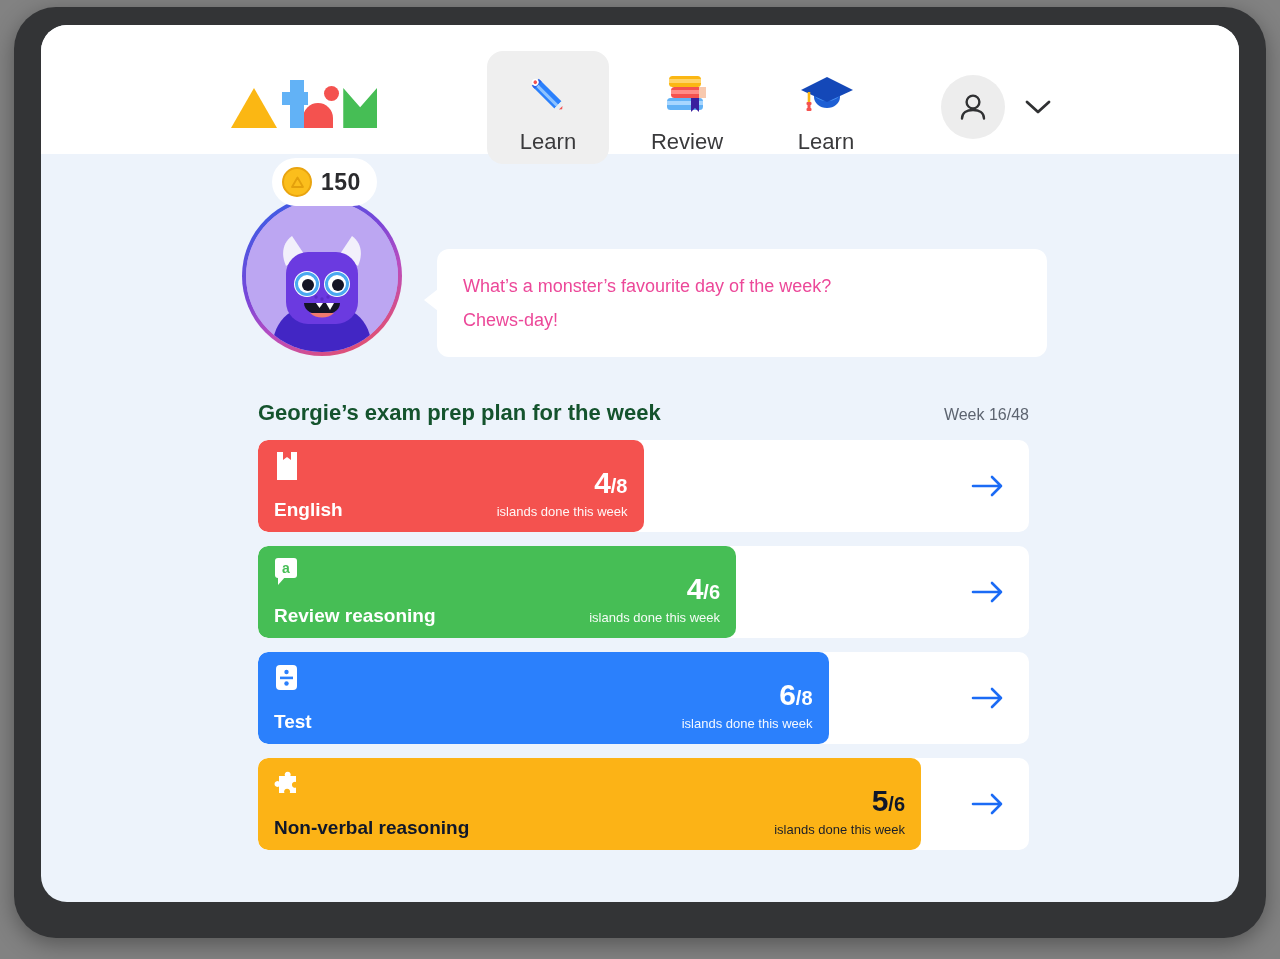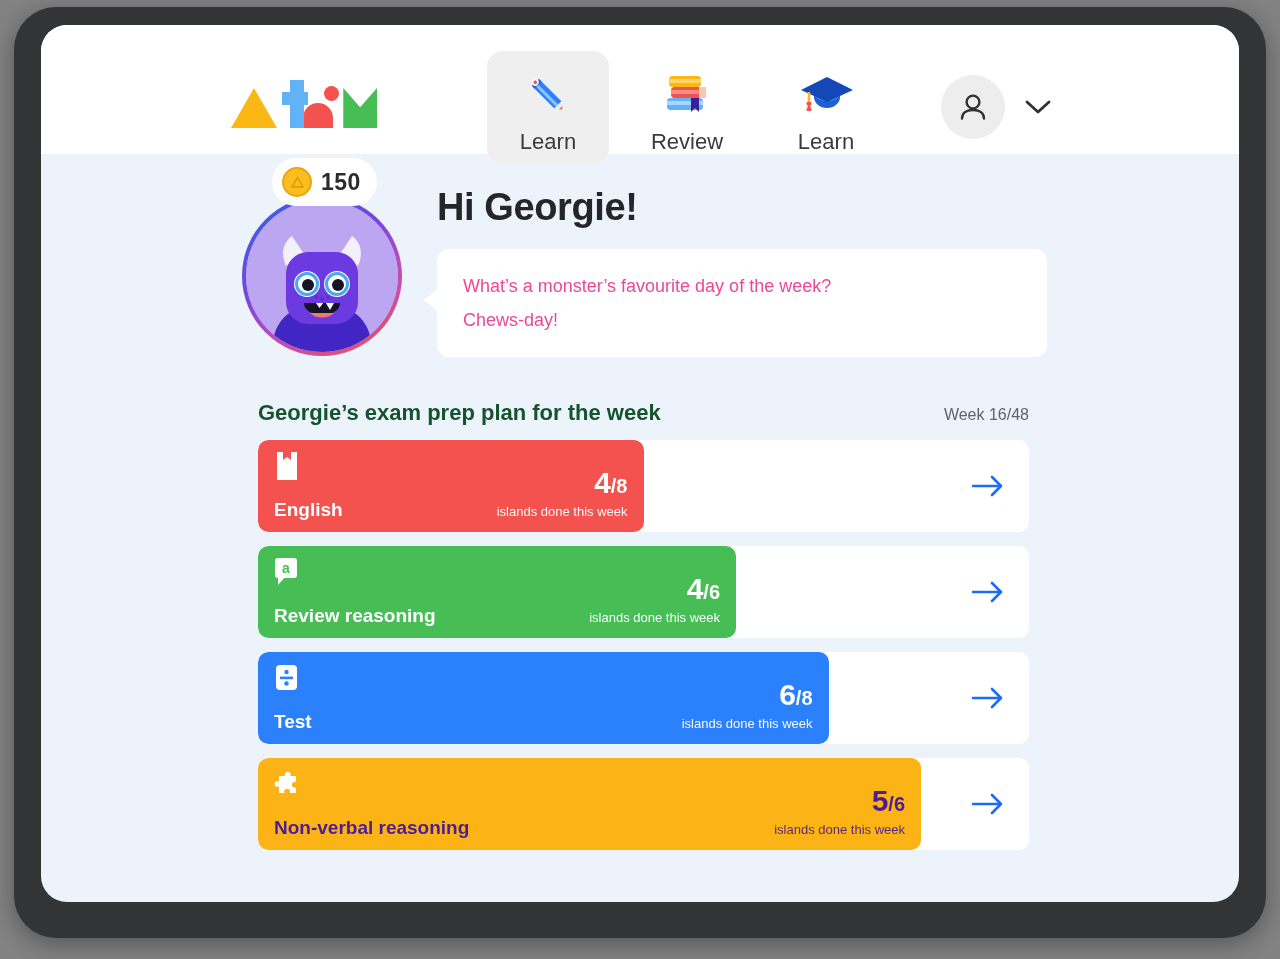--- a/index.html
+++ b/index.html
@@ -184,21 +184,21 @@
   .count {
     position: absolute; right: 16px; top: 28px;
     font-size: 30px; font-weight: 700; color: #fff;
     line-height: 1;
   }
   .count .denom { font-size: 20px; font-weight: 700; }
   .islands {
     position: absolute; right: 16px; bottom: 13px;
     font-size: 13px; color: #fff; opacity: .95;
   }
-  .row.dark .subj-name, .row.dark .count, .row.dark .islands { color: #4c1d95; }
+  .row.dark .subj-name, .row.dark .count, .row.dark .islands { color: #0f172a; }
 
   .arrow {
     position: absolute; right: 24px; top: 50%;
     transform: translateY(-50%);
     width: 34px; height: 24px;
   }
 </style>
 </head>
 <body>
 
@@ -326,21 +326,20 @@
           <div class="coin-badge">
             <div class="coin">
               <svg width="17" height="17" viewBox="0 0 17 17">
                 <polygon points="8.5,3.5 14,13 3,13" fill="none" stroke="#E3A00C" stroke-width="1.8" stroke-linejoin="round"></polygon>
               </svg>
             </div>
             <span class="coin-count">150</span>
           </div>
         </div>
 
-        <div class="greeting">Hi Georgie!</div>
 
         <div class="bubble">
           <p>What’s a monster’s favourite day of the week?</p>
           <p>Chews-day!</p>
         </div>
       </div>
 
       <div class="plan-head">
         <div class="plan-title">Georgie’s exam prep plan for the week</div>
         <div class="plan-week">Week 16/48</div>

